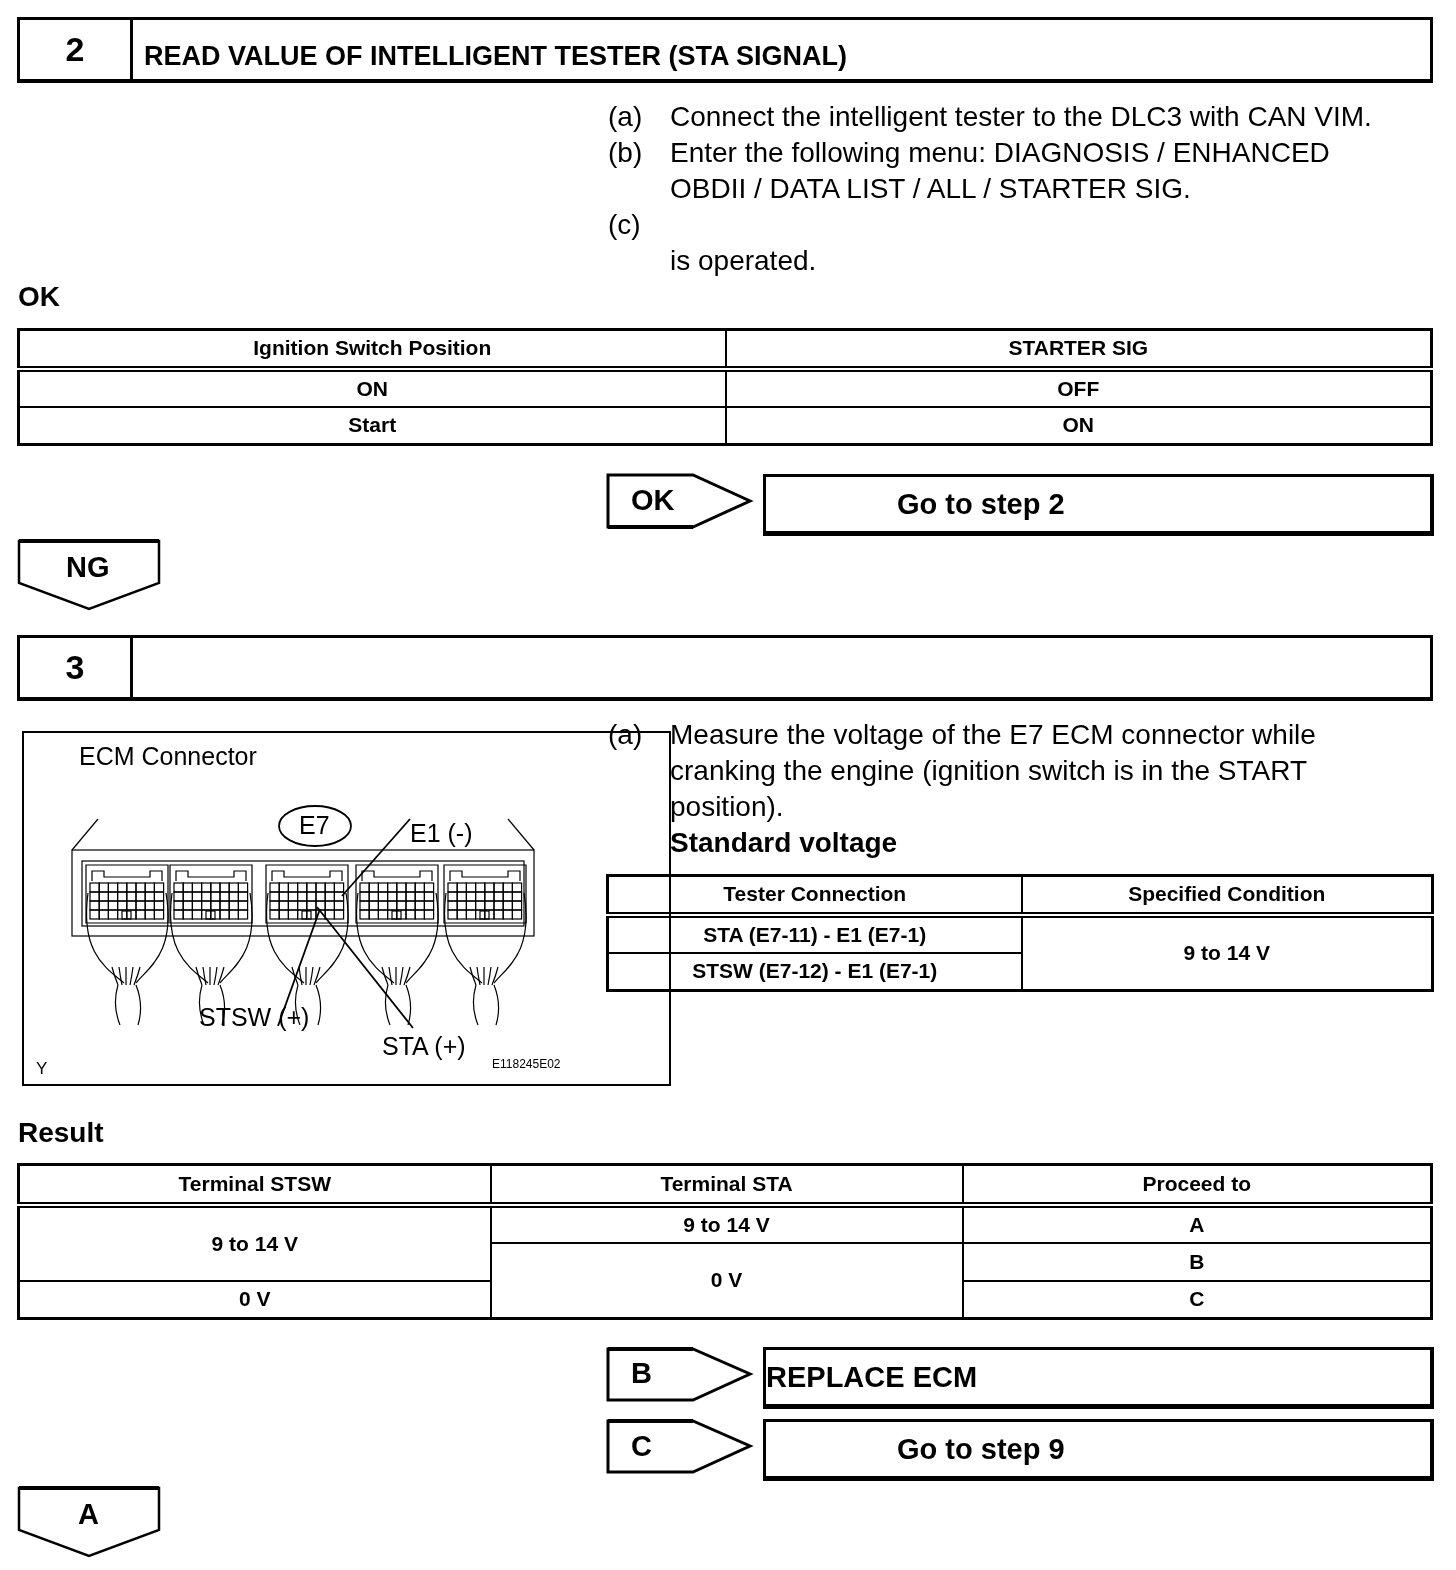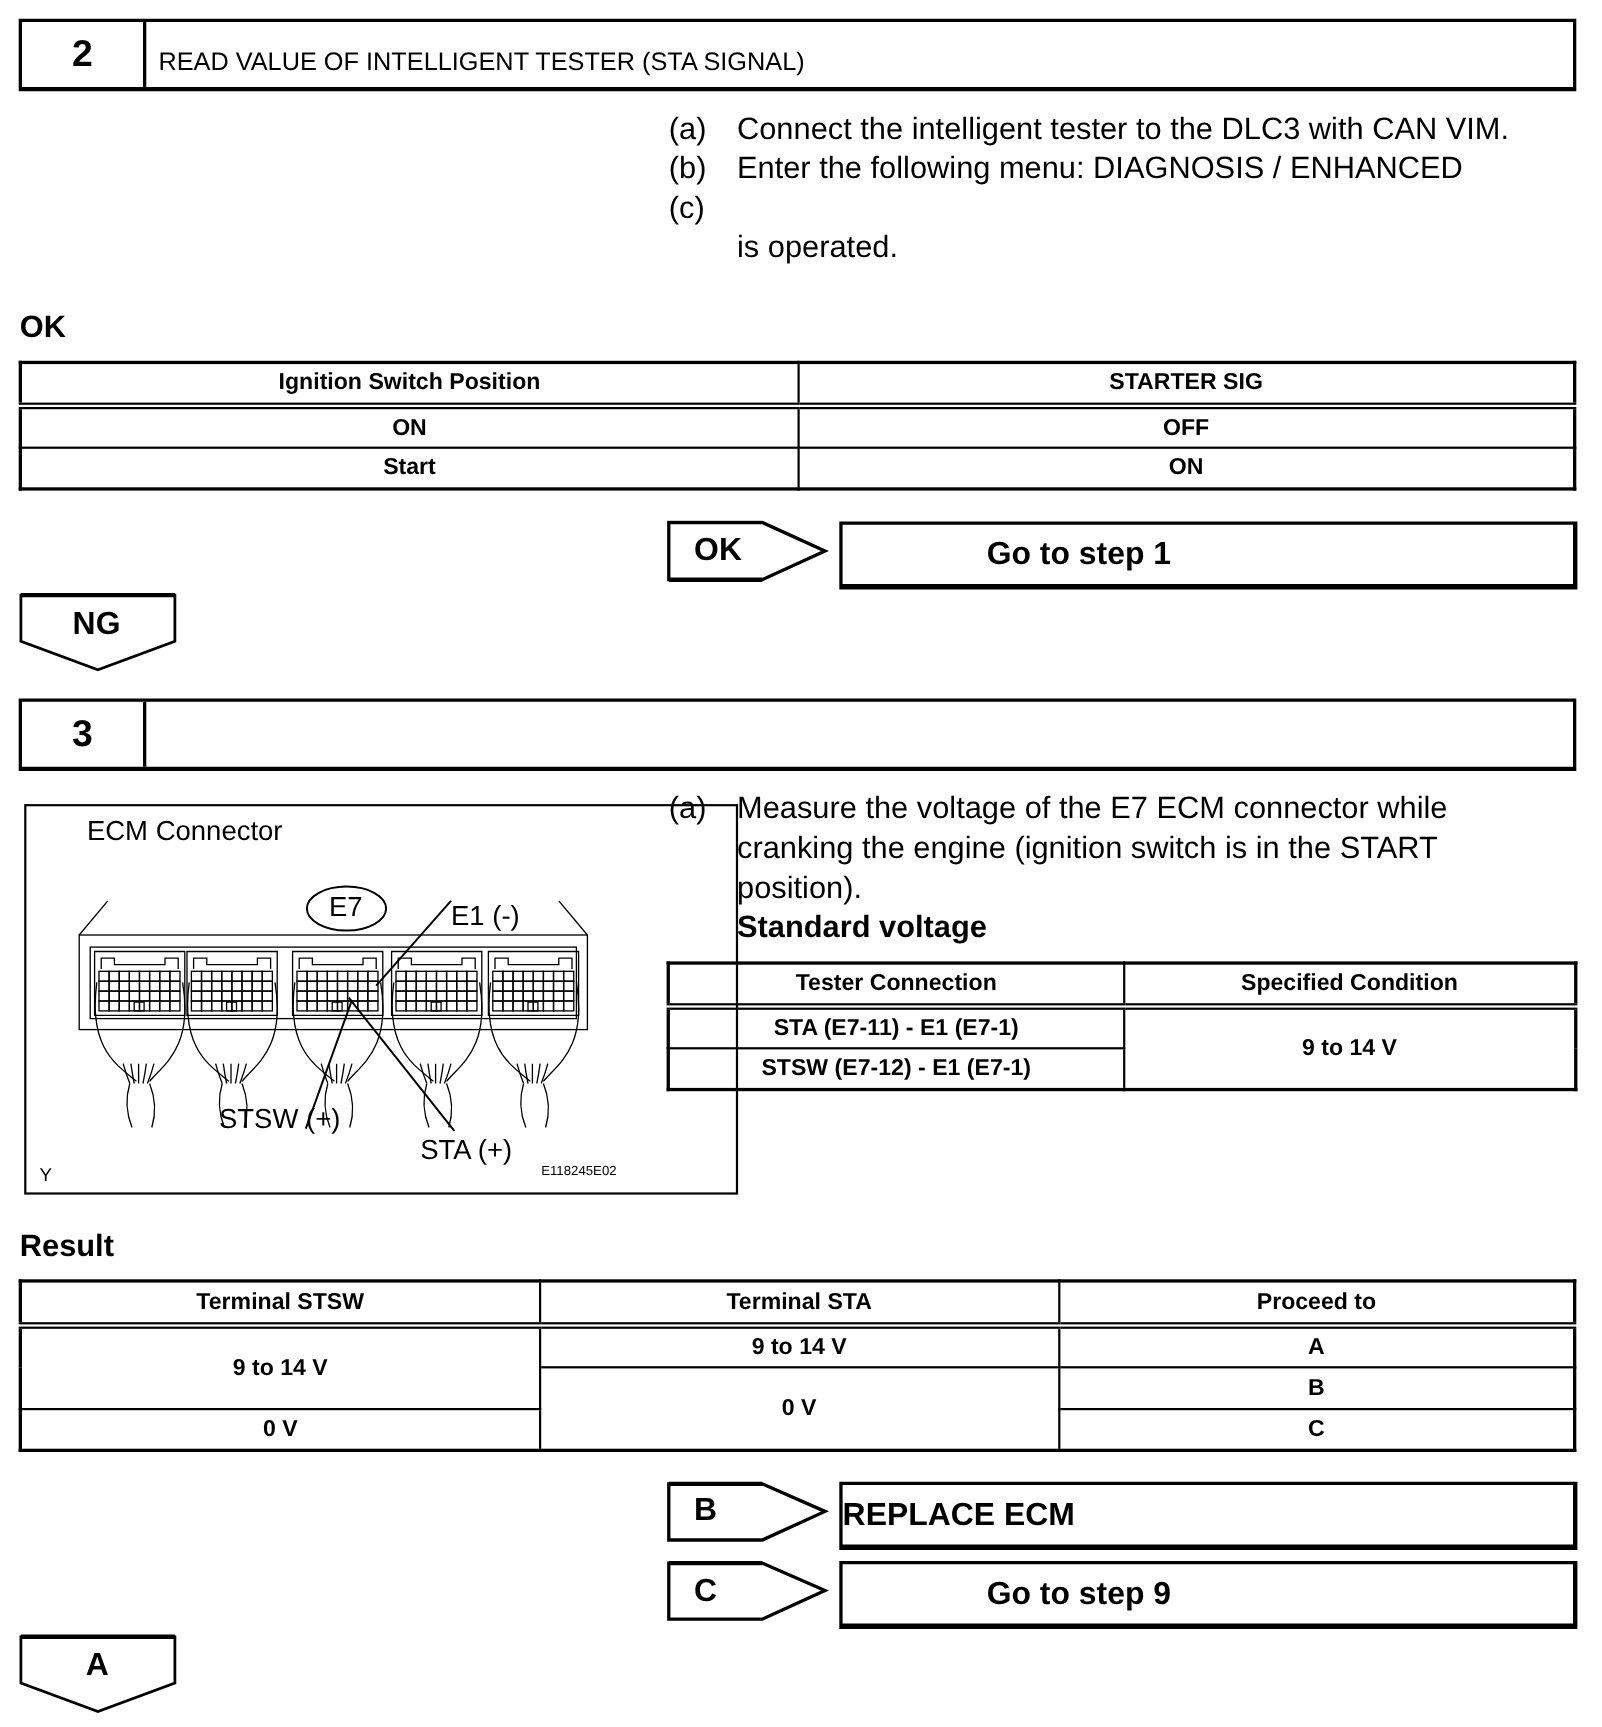--- a/index.html
+++ b/index.html
@@ -7,21 +7,21 @@
          font-family: "Liberation Sans", sans-serif; color: #000; }
   .abs { position: absolute; }
 
   
   .step-head { position: absolute; left: 17px; width: 1416px; height: 66px;
                border: 3px solid #000; border-top-width: 3px; border-bottom-width: 4px;
                border-left-width: 3px; box-sizing: border-box; display: flex; }
   .step-num { width: 110px; border-right: 3px solid #000; display: flex; align-items: center;
               justify-content: center; font-weight: bold; font-size: 34px; }
   .step-title { flex: 1; display: flex; align-items: center; padding-left: 11px;
-                font-weight: normal; font-size: 23px; margin-top: 13px; }
+                font-weight: bold; font-size: 27px; margin-top: 13px; }
 
   
   .instr { position: absolute; font-size: 28px; line-height: 36px; }
   .instr .row { display: flex; }
   .instr .lbl { width: 62px; flex: none; }
   .instr .txt { flex: 1; }
 
   .section-label { position: absolute; font-weight: bold; font-size: 28px; }
 
   
@@ -49,21 +49,21 @@
   <div class="step-title">READ VALUE OF INTELLIGENT TESTER (STA SIGNAL)</div>
 </div>
 
 <div class="instr" style="left:608px; top:99px; width:840px;">
   <div class="row">
     <span class="lbl">(a)</span>
     <span class="txt"><span>Connect the intelligent tester to the DLC3 with CAN VIM.</span></span>
   </div>
   <div class="row">
     <span class="lbl">(b)</span>
-    <span class="txt"><span>Enter the following menu: DIAGNOSIS / ENHANCED</span><br></span>
+    <span class="txt"><span>Enter the following menu: DIAGNOSIS / ENHANCED</span><br><span>OBDII / DATA LIST / ALL / STARTER SIG.</span></span>
   </div>
   <div class="row">
     <span class="lbl">(c)</span>
     <span class="txt"><br><span>is operated.</span></span>
   </div>
 </div>
 
 <div class="section-label" style="left:18px; top:281px;">OK</div>
 
 <table class="spec" style="left:17px; top:328px; width:1416px;">
@@ -87,21 +87,21 @@
 </tbody>
   </table>
 
 <div>
   <svg class="abs" style="left:606px; top:473px;" width="150" height="58">
     <path d="M2 2 H87 L144 28 L87 54 H2 Z" fill="#fff" stroke="#000" stroke-width="3"></path>
     <path d="M2 54 H87" stroke="#000" stroke-width="4"></path>
   </svg>
   <div class="tag-label" style="left:631px; top:484px;">OK</div>
   <div class="flow-box" style="left:763px; top:474px; width:671px; height:62px; padding-left:131px;">
-    <span>Go to step 1</span>
+    <span>Go to step 2</span>
   </div>
 </div>
 
 <div>
   <svg class="abs" style="left:17px; top:538px;" width="146" height="74">
     <path d="M2 3 H142 V45 L72 71 L2 45 Z" fill="#fff" stroke="#000" stroke-width="2.5"></path>
     <path d="M2 3 H142" stroke="#000" stroke-width="4"></path>
   </svg>
   <div class="tag-label" style="left:66px; top:551px;">NG</div>
 </div>

